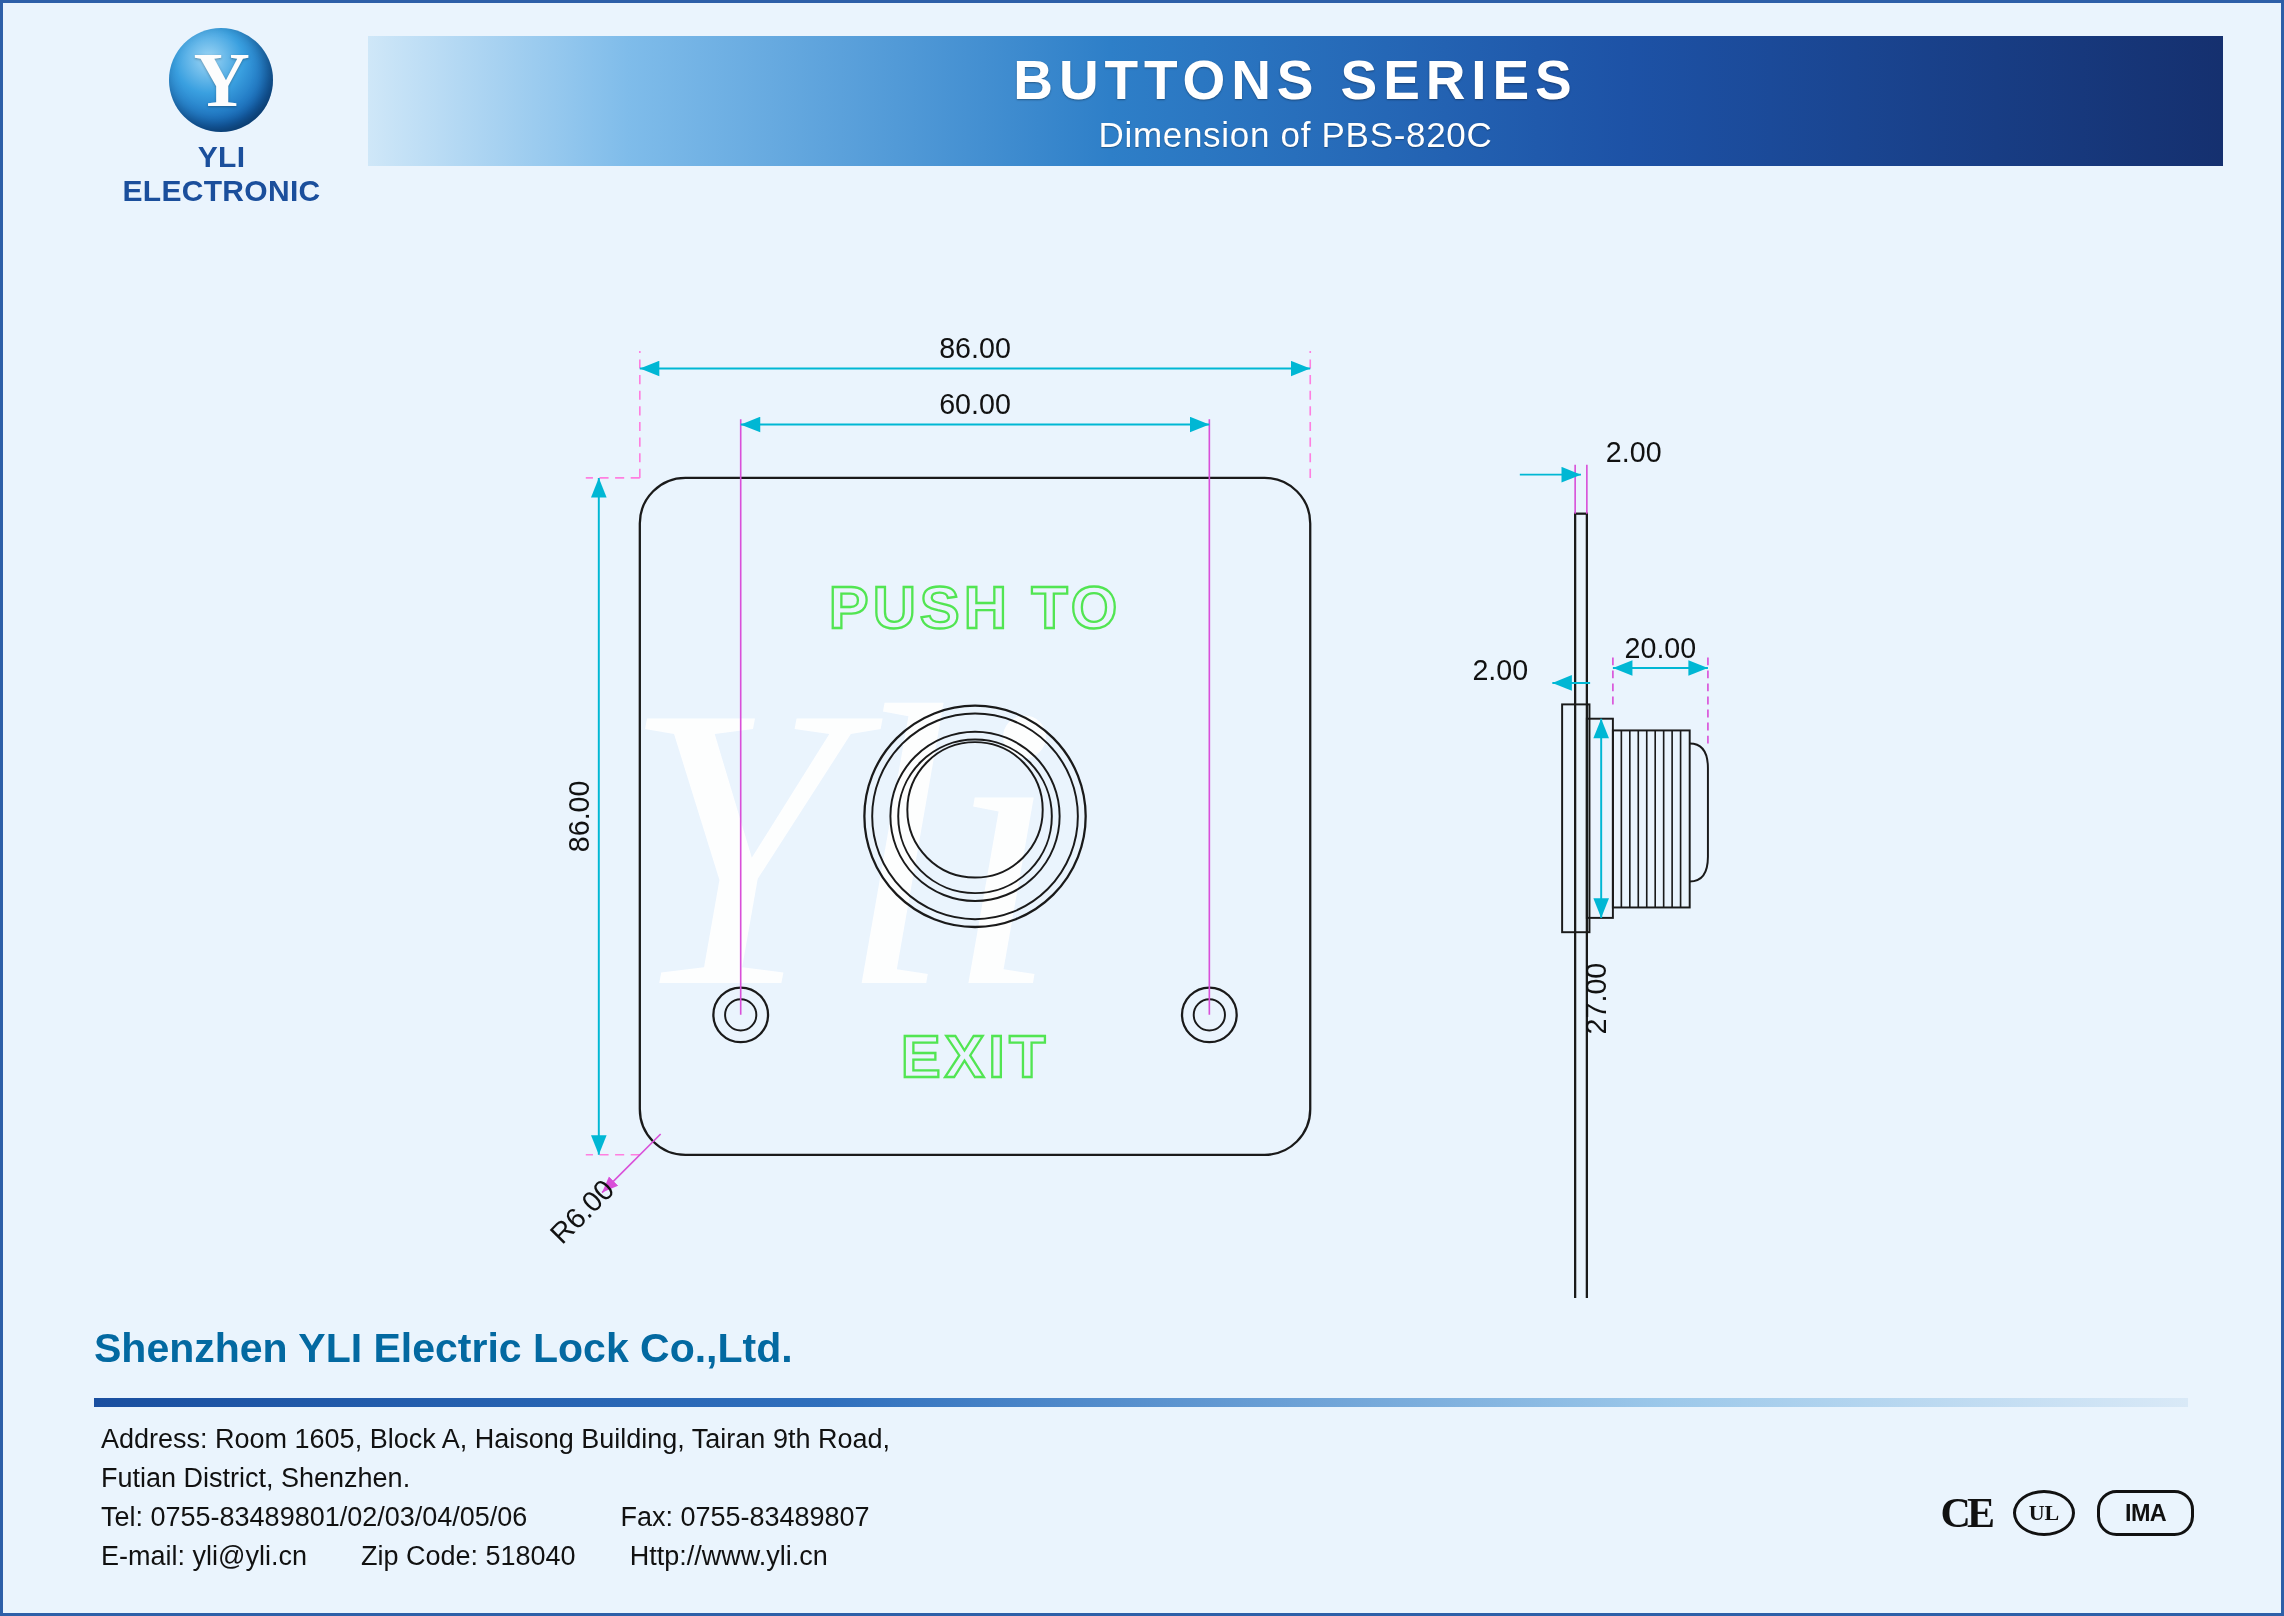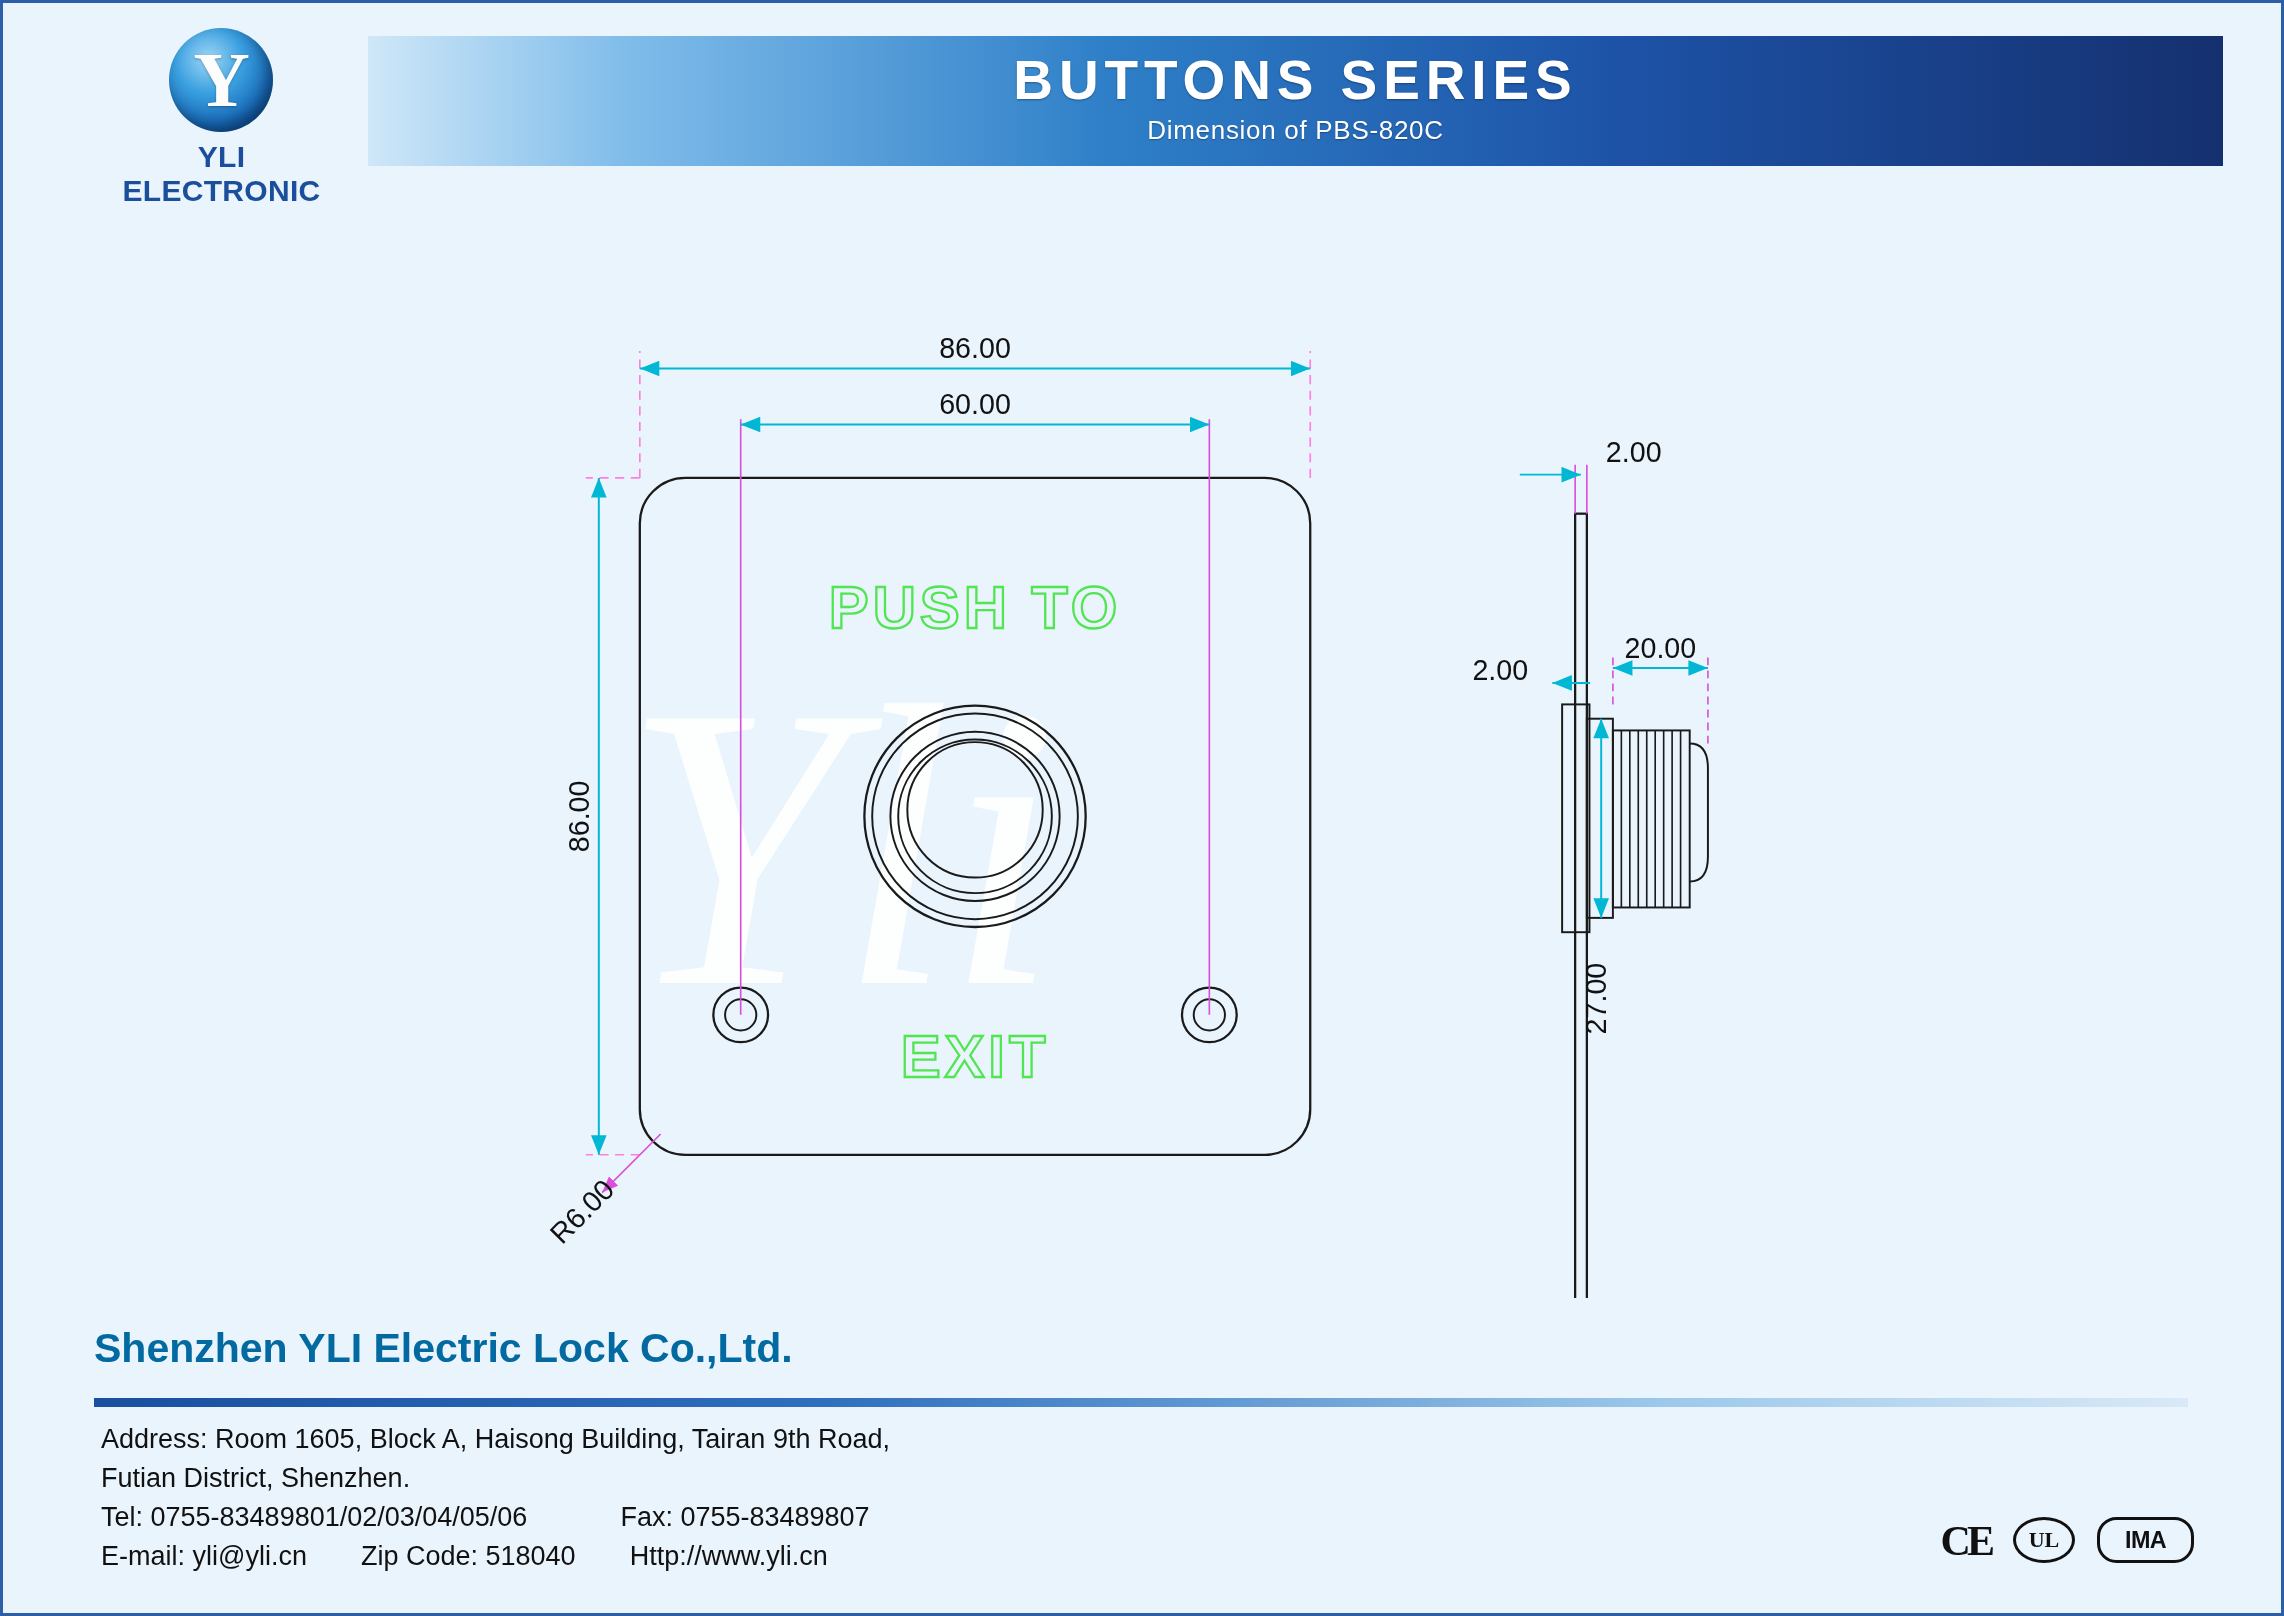--- a/index.html
+++ b/index.html
@@ -93,21 +93,21 @@
     font-weight: bold;
     letter-spacing: 5.9px;
     text-shadow: 0 1.3px 2px rgba(0,0,0,0.35);
   }
   .title-sub {
     position: absolute;
     top: 79px;
     left: 0;
     width: 100%;
     text-align: center;
-    font-size: 26px;
+    font-size: 35px;
     font-weight: normal;
     letter-spacing: 0.7px;
     text-shadow: 0 0.7px 1.3px rgba(0,0,0,0.3);
   }
 
   
   .drawing {
     position: absolute;
     left: 0;
     top: 195px;
@@ -178,22 +178,22 @@
     font-size: 29px;
     font-weight: bold;
     color: #000000;
     white-space: nowrap;
   }
   .certs {
     position: absolute;
     right: 85px;
     top: 189px;
     display: flex;
+    align-items: center;
     gap: 22px;
-    margin-top: 28px;
   }
   .cert-ce {
     font-family: "Liberation Serif", serif;
     font-size: 42px;
     font-weight: bold;
     color: #111;
     letter-spacing: -3.9px;
   }
   .cert-ul {
     width: 56px;

